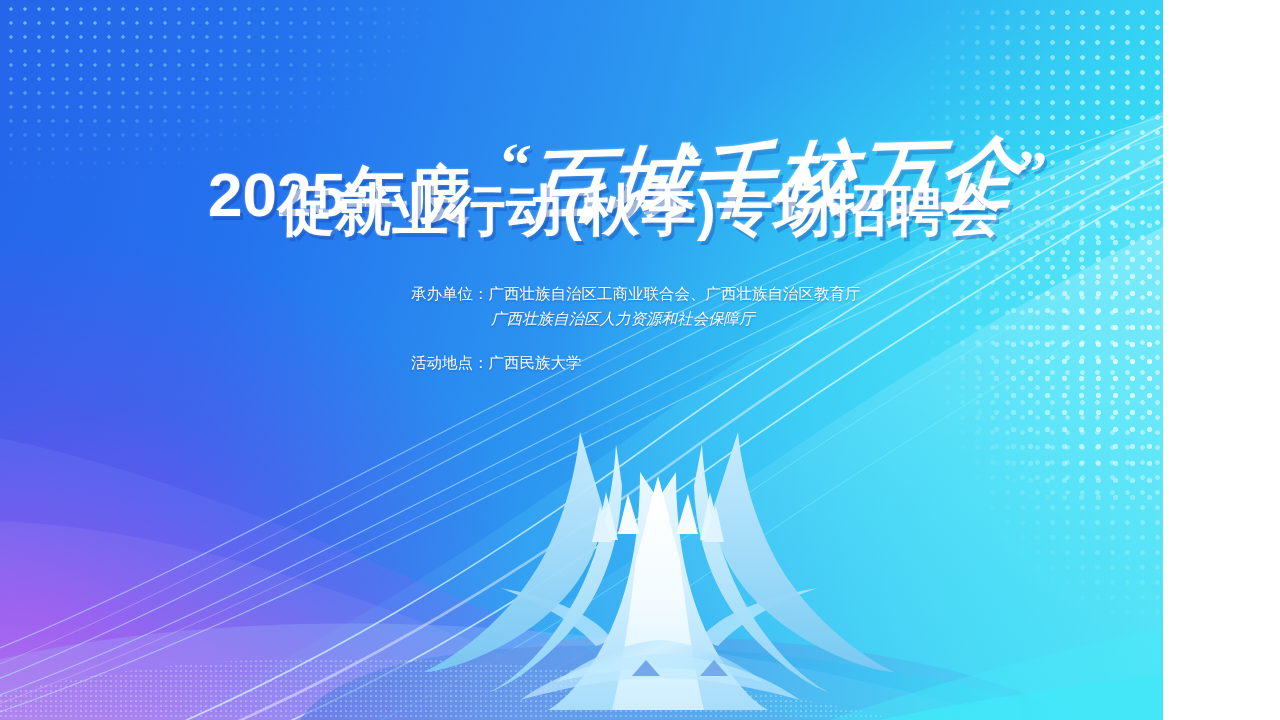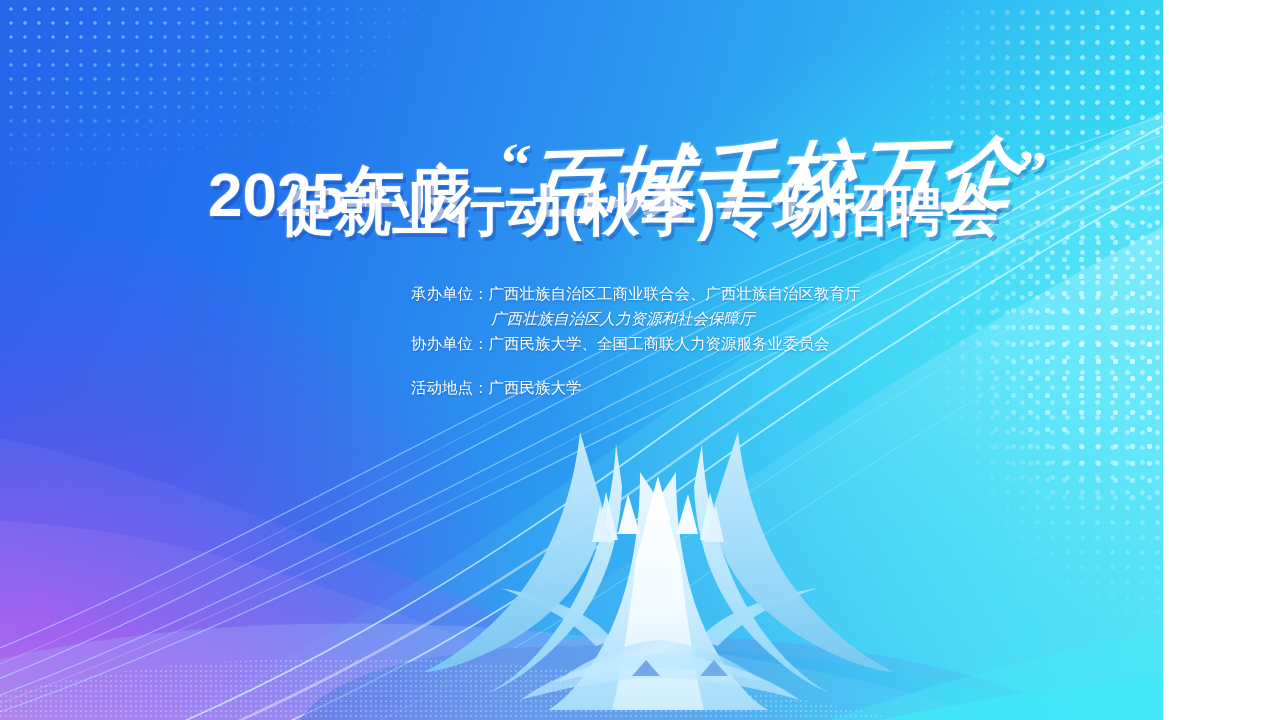--- a/index.html
+++ b/index.html
@@ -285,22 +285,19 @@
     <div class="t-sub">促就业行动(秋季)专场招聘会</div>
   </div>
 
   <div id="info">
     <div class="row">
       <span>承办单位：</span><span>广西壮族自治区工商业联合会、广西壮族自治区教育厅</span>
     </div>
     <div class="row indent">
       <span>广西壮族自治区人力资源和社会保障厅</span>
     </div>
-    <div class="row">
-      <span>协办单位：</span><span>广西民族大学、全国工商联人力资源服务业委员会</span>
-    </div>
     <div class="gap"></div>
     <div class="row">
       <span>活动地点：</span><span>广西民族大学</span>
     </div>
   </div>
 
 </div>
 
 </body></html>

